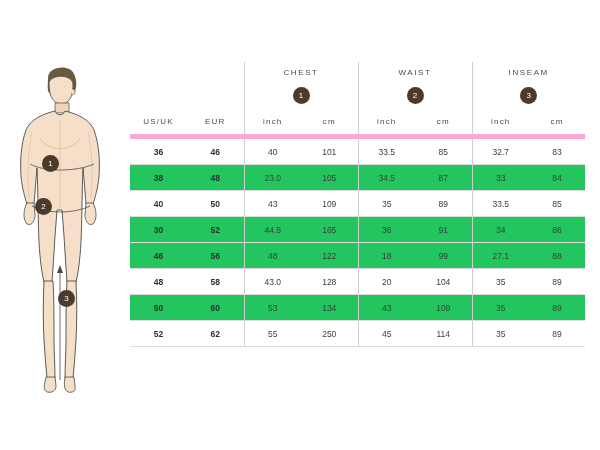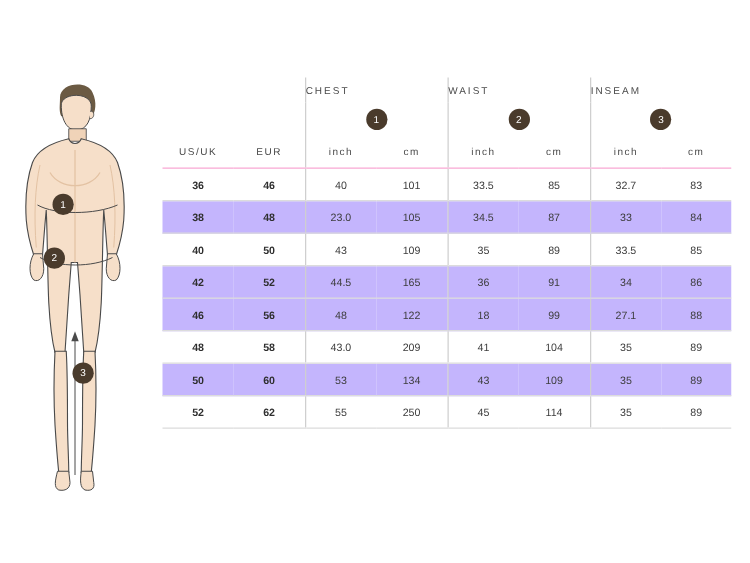--- a/index.html
+++ b/index.html
@@ -65,20 +65,21 @@
   }
   table.size-table td, table.size-table th {
     padding: 0;
     margin: 0;
     font-weight: normal;
   }
 
   
   .grp-row td {
     height: 20px;
+    text-align: center;
     font-size: 8px;
     letter-spacing: 1.6px;
     color: #4a4a4a;
   }
   
   .mk-row td {
     height: 26px;
     text-align: center;
     vertical-align: middle;
   }
@@ -93,35 +94,35 @@
     line-height: 17px;
     text-align: center;
   }
   
   .unit-row td {
     height: 26px;
     text-align: center;
     font-size: 8px;
     letter-spacing: 1.2px;
     color: #4a4a4a;
-    border-bottom: 1px solid #f9a8d4;
+    border-bottom: 5px solid #f9a8d4;
   }
   .unit-row td.lbl {
     letter-spacing: 1.2px;
   }
   
   .data-row td {
     height: 25px;
     text-align: center;
     font-size: 8.5px;
     color: #3d3d3d;
     border-bottom: 1px solid #dcdcdc;
   }
   .data-row.alt td {
-    background: #c4b5fd;
+    background: #22c55e;
   }
   .data-row td.bold {
     font-weight: bold;
     color: #2e2e2e;
   }
   .sep {
     border-left: 1px solid #cfcfcf;
   }
 </style>
 </head>
@@ -247,21 +248,21 @@
         <td class="bold">40</td>
         <td class="bold">50</td>
         <td class="sep">43</td>
         <td>109</td>
         <td class="sep">35</td>
         <td>89</td>
         <td class="sep">33.5</td>
         <td>85</td>
       </tr>
       <tr class="data-row alt">
-        <td class="bold">42</td>
+        <td class="bold">30</td>
         <td class="bold">52</td>
         <td class="sep">44.5</td>
         <td>165</td>
         <td class="sep">36</td>
         <td>91</td>
         <td class="sep">34</td>
         <td>86</td>
       </tr>
       <tr class="data-row alt">
         <td class="bold">46</td>
@@ -270,22 +271,22 @@
         <td>122</td>
         <td class="sep">18</td>
         <td>99</td>
         <td class="sep">27.1</td>
         <td>88</td>
       </tr>
       <tr class="data-row">
         <td class="bold">48</td>
         <td class="bold">58</td>
         <td class="sep">43.0</td>
-        <td>209</td>
-        <td class="sep">41</td>
+        <td>128</td>
+        <td class="sep">20</td>
         <td>104</td>
         <td class="sep">35</td>
         <td>89</td>
       </tr>
       <tr class="data-row alt">
         <td class="bold">50</td>
         <td class="bold">60</td>
         <td class="sep">53</td>
         <td>134</td>
         <td class="sep">43</td>

